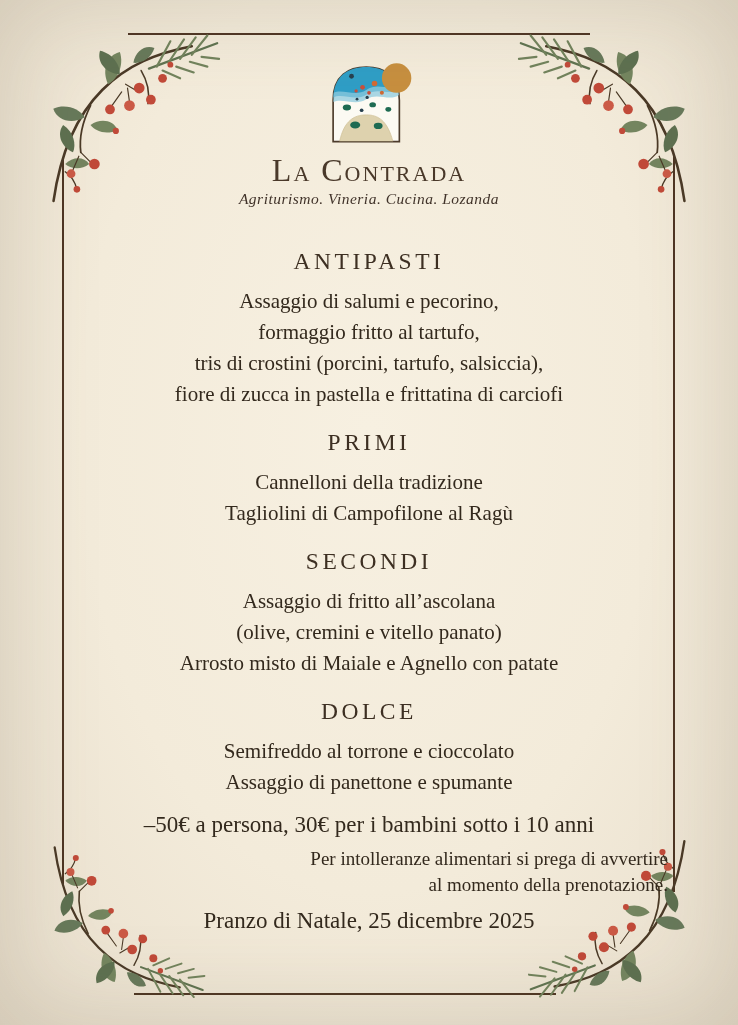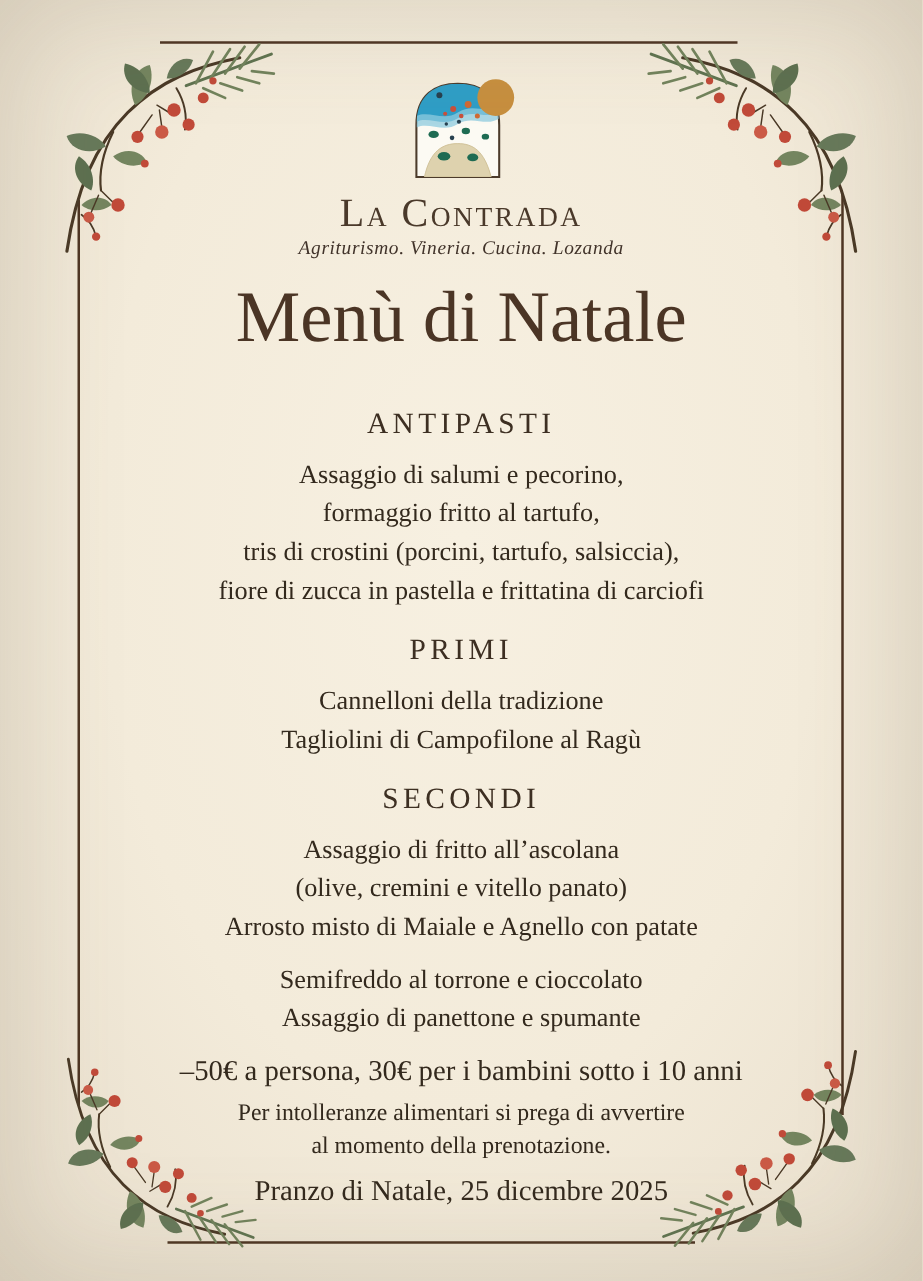--- a/index.html
+++ b/index.html
@@ -58,21 +58,21 @@
   .section h2 {
     margin:19px 0 0; font-weight:normal;
     font-size:23.5px; letter-spacing:3.5px;
     color:#3d2f22;
   }
   .section.first h2 { margin-top:40px; }
   .section .lines { margin-top:11px; }
   .section .lines p { margin:0; font-size:21px; line-height:31px; color:#33291d; }
 
   .price { margin-top:14px; font-size:23px; color:#33291d; }
-  .note  { margin-top:8px;  font-size:19px; line-height:26px; color:#33291d; }
+  .note  { margin-top:8px;  font-size:19px; line-height:26px; color:#33291d;text-align:right; }
   .note p { margin:0; }
   .date  { margin-top:10px; font-size:23px; color:#33291d; }
 
   .defs-holder { position:absolute; width:0; height:0; overflow:hidden; }
 </style>
 </head>
 <body>
 
 <svg class="defs-holder" aria-hidden="true">
   <defs>
@@ -183,21 +183,20 @@
             <circle cx="74" cy="40" r="2.2" fill="#d06a35"></circle>
           <circle cx="46" cy="38" r="1.8"></circle>
         </g>
       </g>
       <circle cx="90" cy="24" r="16" fill="#c78f3f"></circle>
     </svg>
 
     <div class="brand-name">La Contrada</div>
     <div class="tagline">Agriturismo. Vineria. Cucina. Lozanda</div>
 
-    <h1 class="title">Menù di Natale</h1>
 
     <div class="section first">
       <h2>ANTIPASTI</h2>
       <div class="lines">
         <p>Assaggio di salumi e pecorino,</p>
         <p>formaggio fritto al tartufo,</p>
         <p>tris di crostini (porcini, tartufo, salsiccia),</p>
         <p>fiore di zucca in pastella e frittatina di carciofi</p>
       </div>
     </div>
@@ -213,20 +212,21 @@
     <div class="section">
       <h2>SECONDI</h2>
       <div class="lines">
         <p>Assaggio di fritto all’ascolana</p>
         <p>(olive, cremini e vitello panato)</p>
         <p>Arrosto misto di Maiale e Agnello con patate</p>
       </div>
     </div>
 
     <div class="section">
+      <h2>DOLCE</h2>
       <div class="lines">
         <p>Semifreddo al torrone e cioccolato</p>
         <p>Assaggio di panettone e spumante</p>
       </div>
     </div>
 
     <div class="price">–50€ a persona, 30€ per i bambini sotto i 10 anni</div>
 
     <div class="note">
       <p>Per intolleranze alimentari si prega di avvertire</p>

